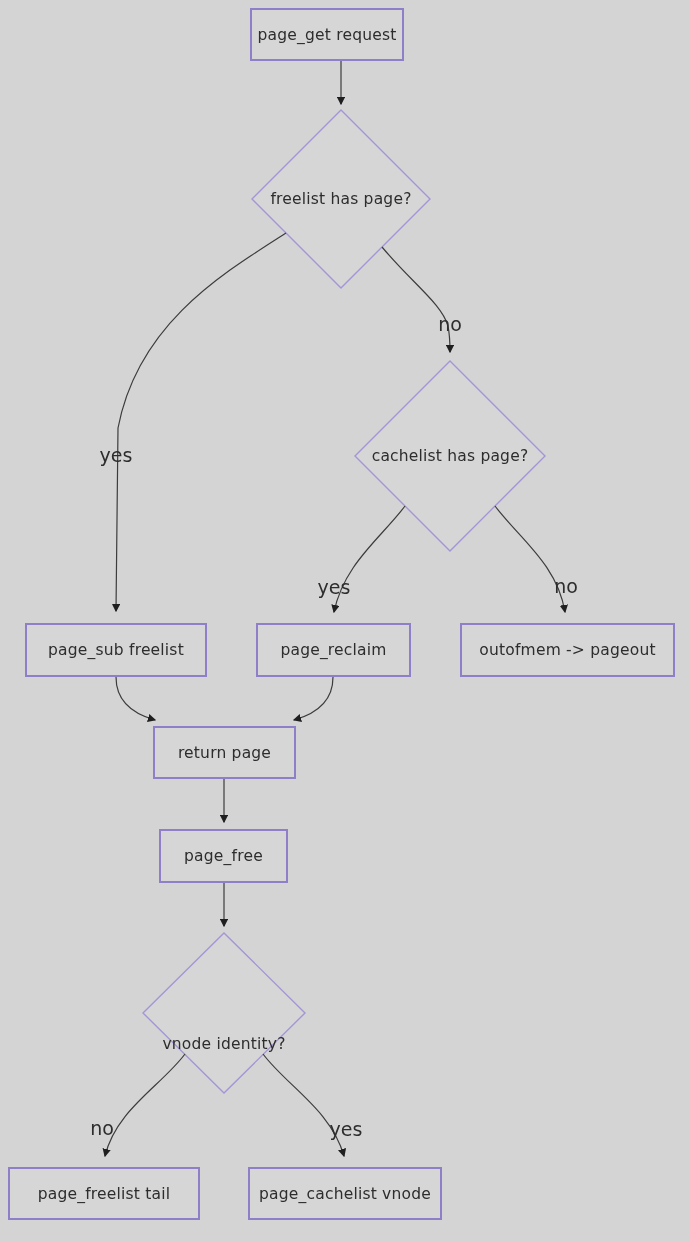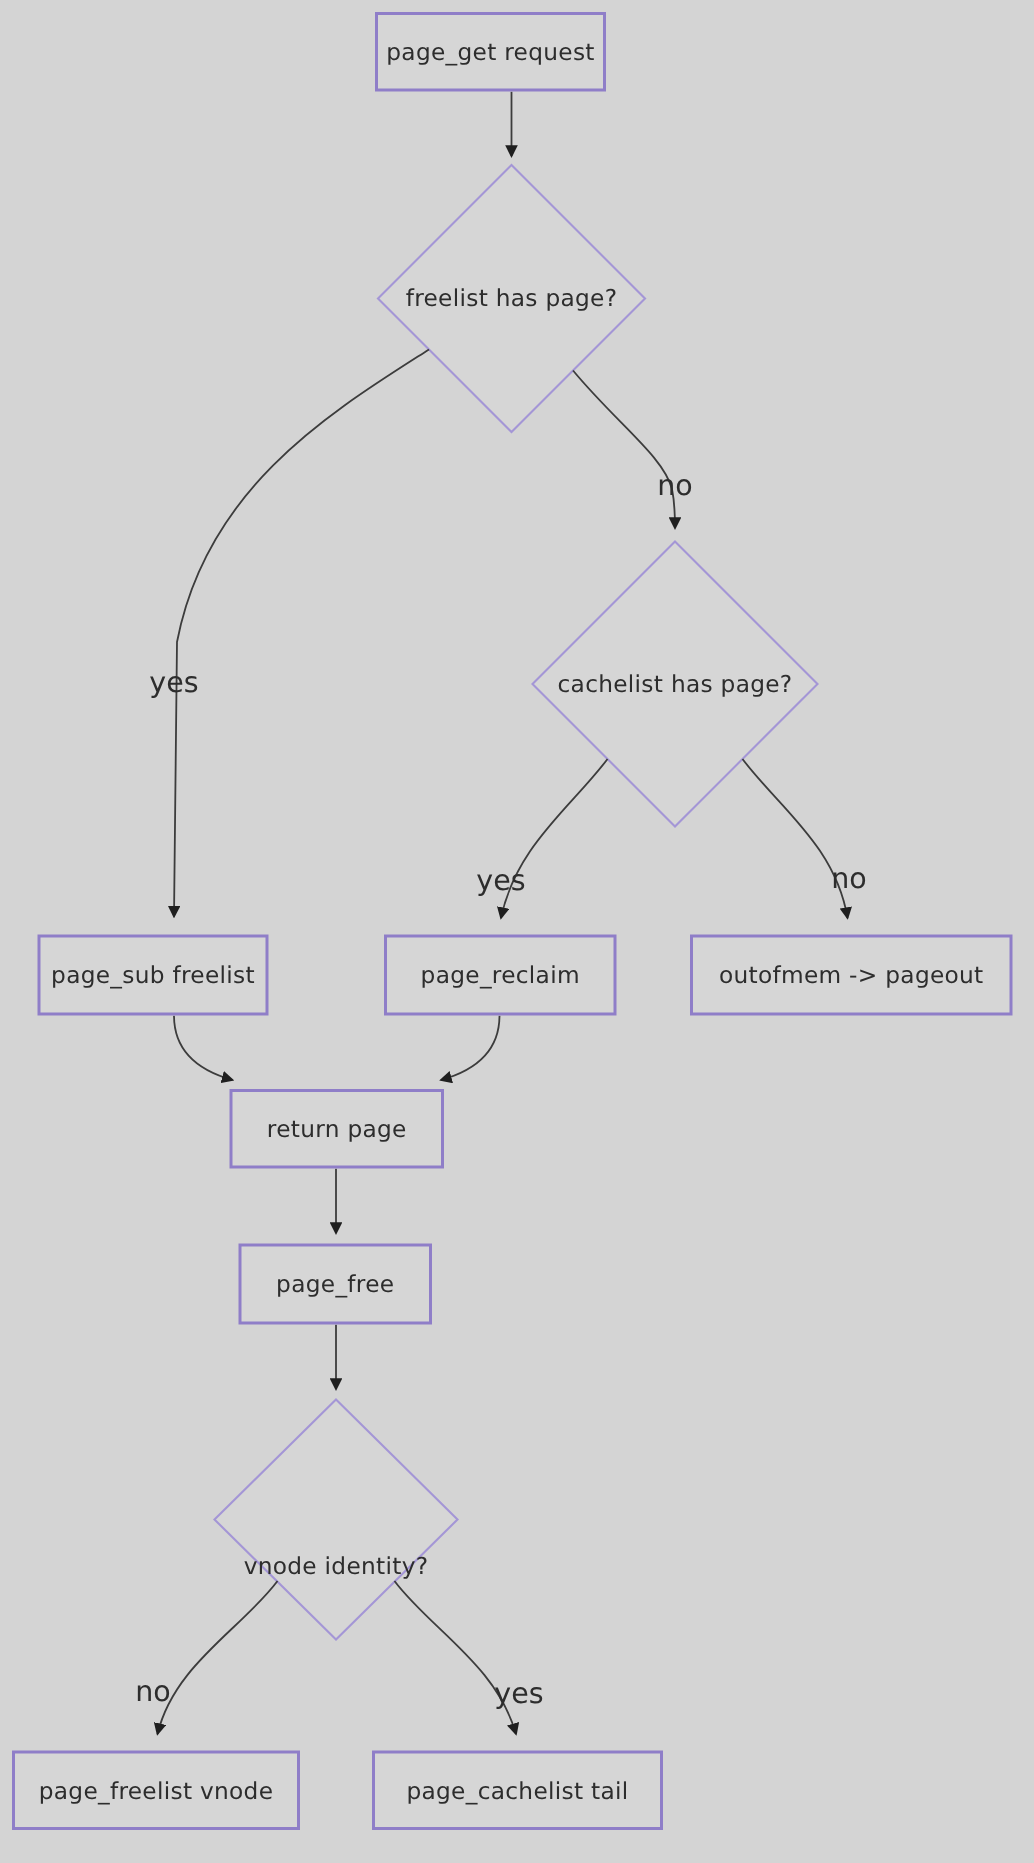--- a/index.html
+++ b/index.html
@@ -89,33 +89,33 @@
     <path class="edge" marker-end="url(#arrowhead)" d="M116,677 C116,699 130,713 155,720"></path>
     <path class="edge" marker-end="url(#arrowhead)" d="M333,677 C333,699 319,713 294,720"></path>
     <path class="edge" marker-end="url(#arrowhead)" d="M224,779 L224,822"></path>
     <path class="edge" marker-end="url(#arrowhead)" d="M224,883 L224,926"></path>
     <path class="edge" marker-end="url(#arrowhead)" d="M185,1054 C161,1086 116,1110 105,1156"></path>
     <path class="edge" marker-end="url(#arrowhead)" d="M263,1054 C287,1086 331,1110 344,1156"></path>
   </svg>
 
   <div class="node" style="left:250px;top:8px;width:154px;height:53px;">page_get request</div>
 
-  <div class="node" style="left:25px;top:623px;width:154px;height:54px;">page_sub freelist</div>
+  <div class="node" style="left:25px;top:623px;width:182px;height:54px;">page_sub freelist</div>
 
   <div class="node" style="left:256px;top:623px;width:155px;height:54px;">page_reclaim</div>
 
   <div class="node" style="left:460px;top:623px;width:215px;height:54px;">outofmem -&gt; pageout</div>
 
   <div class="node" style="left:153px;top:726px;width:143px;height:53px;">return page</div>
 
   <div class="node" style="left:159px;top:829px;width:129px;height:54px;">page_free</div>
 
-  <div class="node" style="left:8px;top:1167px;width:192px;height:53px;">page_freelist vnode</div>
+  <div class="node" style="left:8px;top:1167px;width:192px;height:53px;">page_freelist tail</div>
 
-  <div class="node" style="left:248px;top:1167px;width:194px;height:53px;">page_cachelist tail</div>
+  <div class="node" style="left:248px;top:1167px;width:194px;height:53px;">page_cachelist vnode</div>
 
   <div class="decision-label" style="left:341px;top:199px;">freelist has page?</div>
 
   <div class="decision-label" style="left:450px;top:456px;">cachelist has page?</div>
 
   <div class="decision-label" style="left:224px;top:1013px;margin-top:31px;">vnode identity?</div>
 
   <div class="edge-label" style="left:116px;top:455px;">yes</div>
 
   <div class="edge-label" style="left:450px;top:324px;">no</div>

